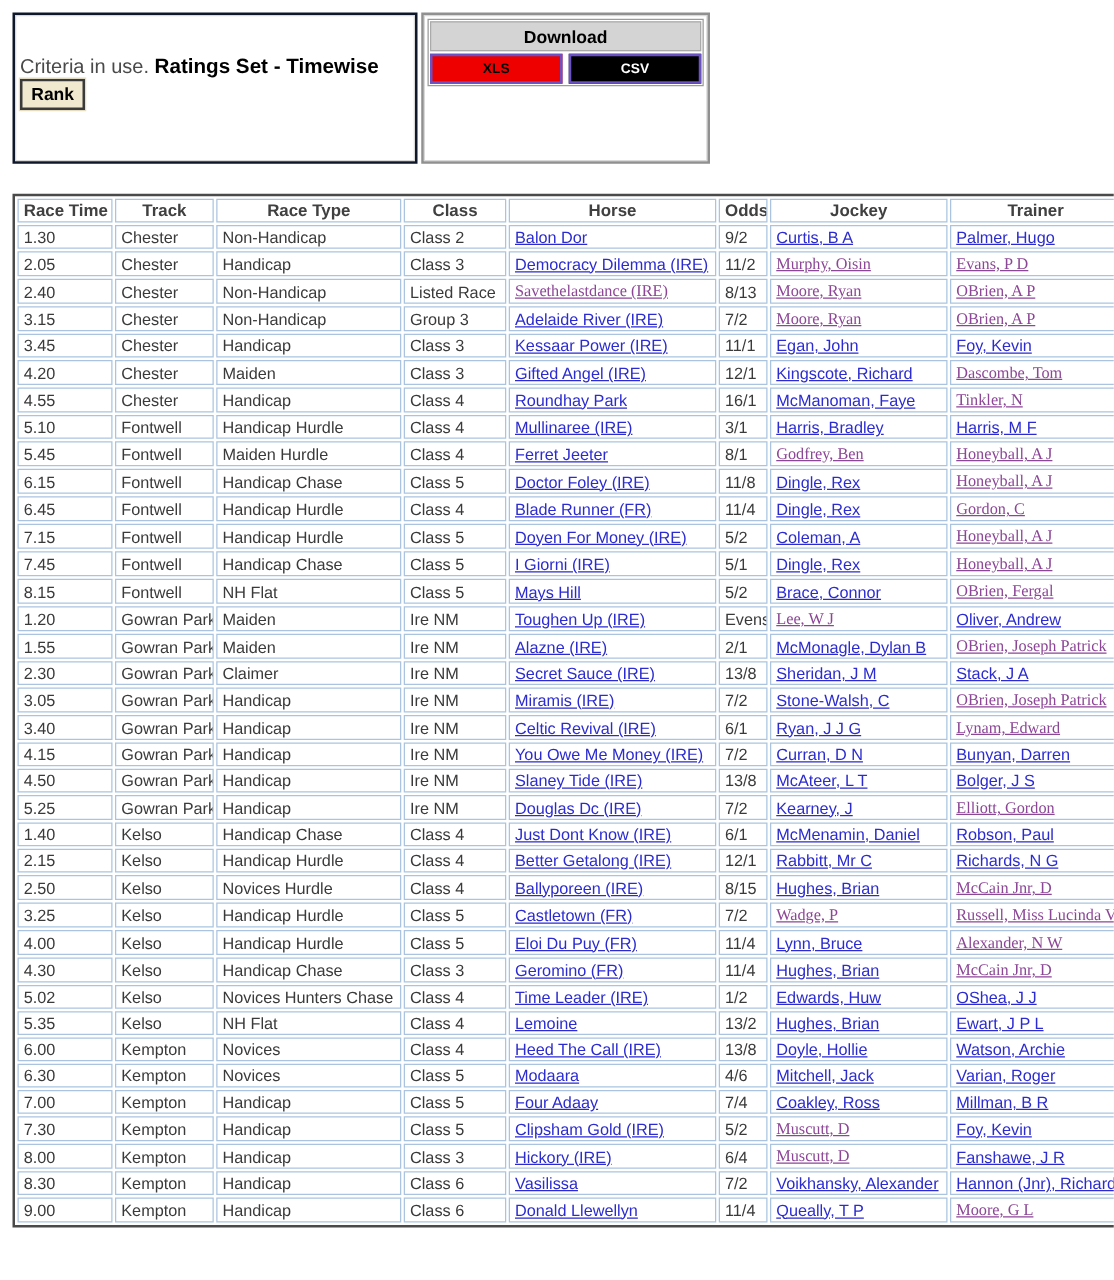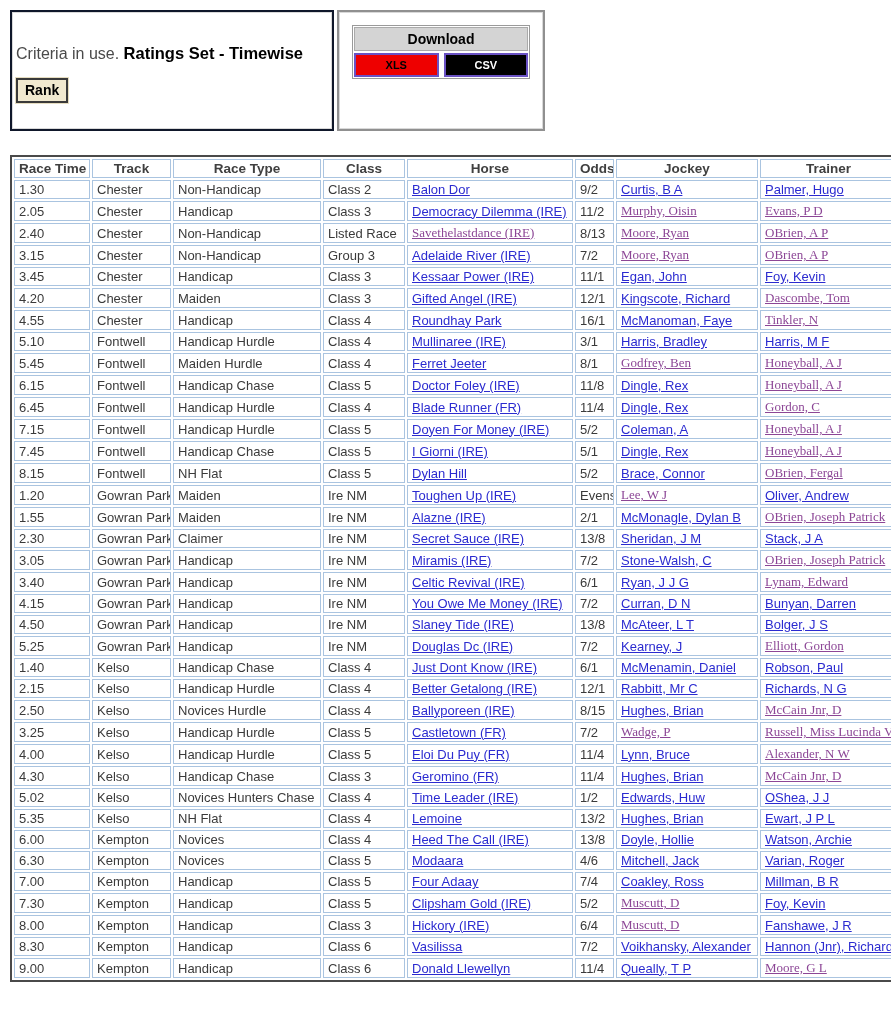--- a/index.html
+++ b/index.html
@@ -29,37 +29,37 @@
   
   .top-area{ display:flex; align-items:stretch; }
   .criteria-box{
     width:324px; height:121px;
     border:2px solid #0f172a;
     box-shadow: inset 0 0 0 1px #d9d9d9;
     padding:6px 4px;
   }
   .criteria-line{ margin-top:26px; font-size:16px; color:#4a4a4a; white-space:nowrap; }
   .criteria-line b{ color:#000; font-size:16.5px; }
-  .btn-row{ margin-top:15px; }
+  .btn-row{ margin-top:0; }
   .btn{
     font-family:"Liberation Sans", sans-serif;
     font-size:14px; font-weight:bold; color:#000;
     background:var(--btn-bg);
     border:2px solid var(--btn-border);
     outline:1px solid #e6ddc0;
     padding:2px 7px 3px 7px;
     margin-right:5px;
     cursor:pointer;
   }
   .download-box{
-    width:208px; height:121px;
+    width:231px; height:121px;
     margin-left:3px;
     border:2px solid #909090;
     box-shadow: inset 0 0 0 1px #d9d9d9;
-    padding:13px;
+    padding:3px;
   }
   .download-inner{ border:1px solid #9a9a9a; padding:1px; }
   .download-header{
     background:var(--dl-header-bg);
     border:1px solid #aaaaaa;
     text-align:center; font-weight:bold; font-size:14px; color:#000;
     padding:3px 0;
   }
   .download-buttons{ display:flex; gap:5px; margin-top:2px; }
   .dl-btn{
@@ -280,21 +280,21 @@
     <td><a class="lnk" href="#">I Giorni (IRE)</a></td>
     <td>5/1</td>
     <td><a class="lnk" href="#">Dingle, Rex</a></td>
     <td><a class="lnk visited" href="#">Honeyball, A J</a></td>
   </tr>
         <tr>
     <td>8.15</td>
     <td>Fontwell</td>
     <td>NH Flat</td>
     <td>Class 5</td>
-    <td><a class="lnk" href="#">Dylan Hill</a></td>
+    <td><a class="lnk" href="#">Mays Hill</a></td>
     <td>5/2</td>
     <td><a class="lnk" href="#">Brace, Connor</a></td>
     <td><a class="lnk visited" href="#">OBrien, Fergal</a></td>
   </tr>
         <tr>
     <td>1.20</td>
     <td>Gowran Park</td>
     <td>Maiden</td>
     <td>Ire NM</td>
     <td><a class="lnk" href="#">Toughen Up (IRE)</a></td>

